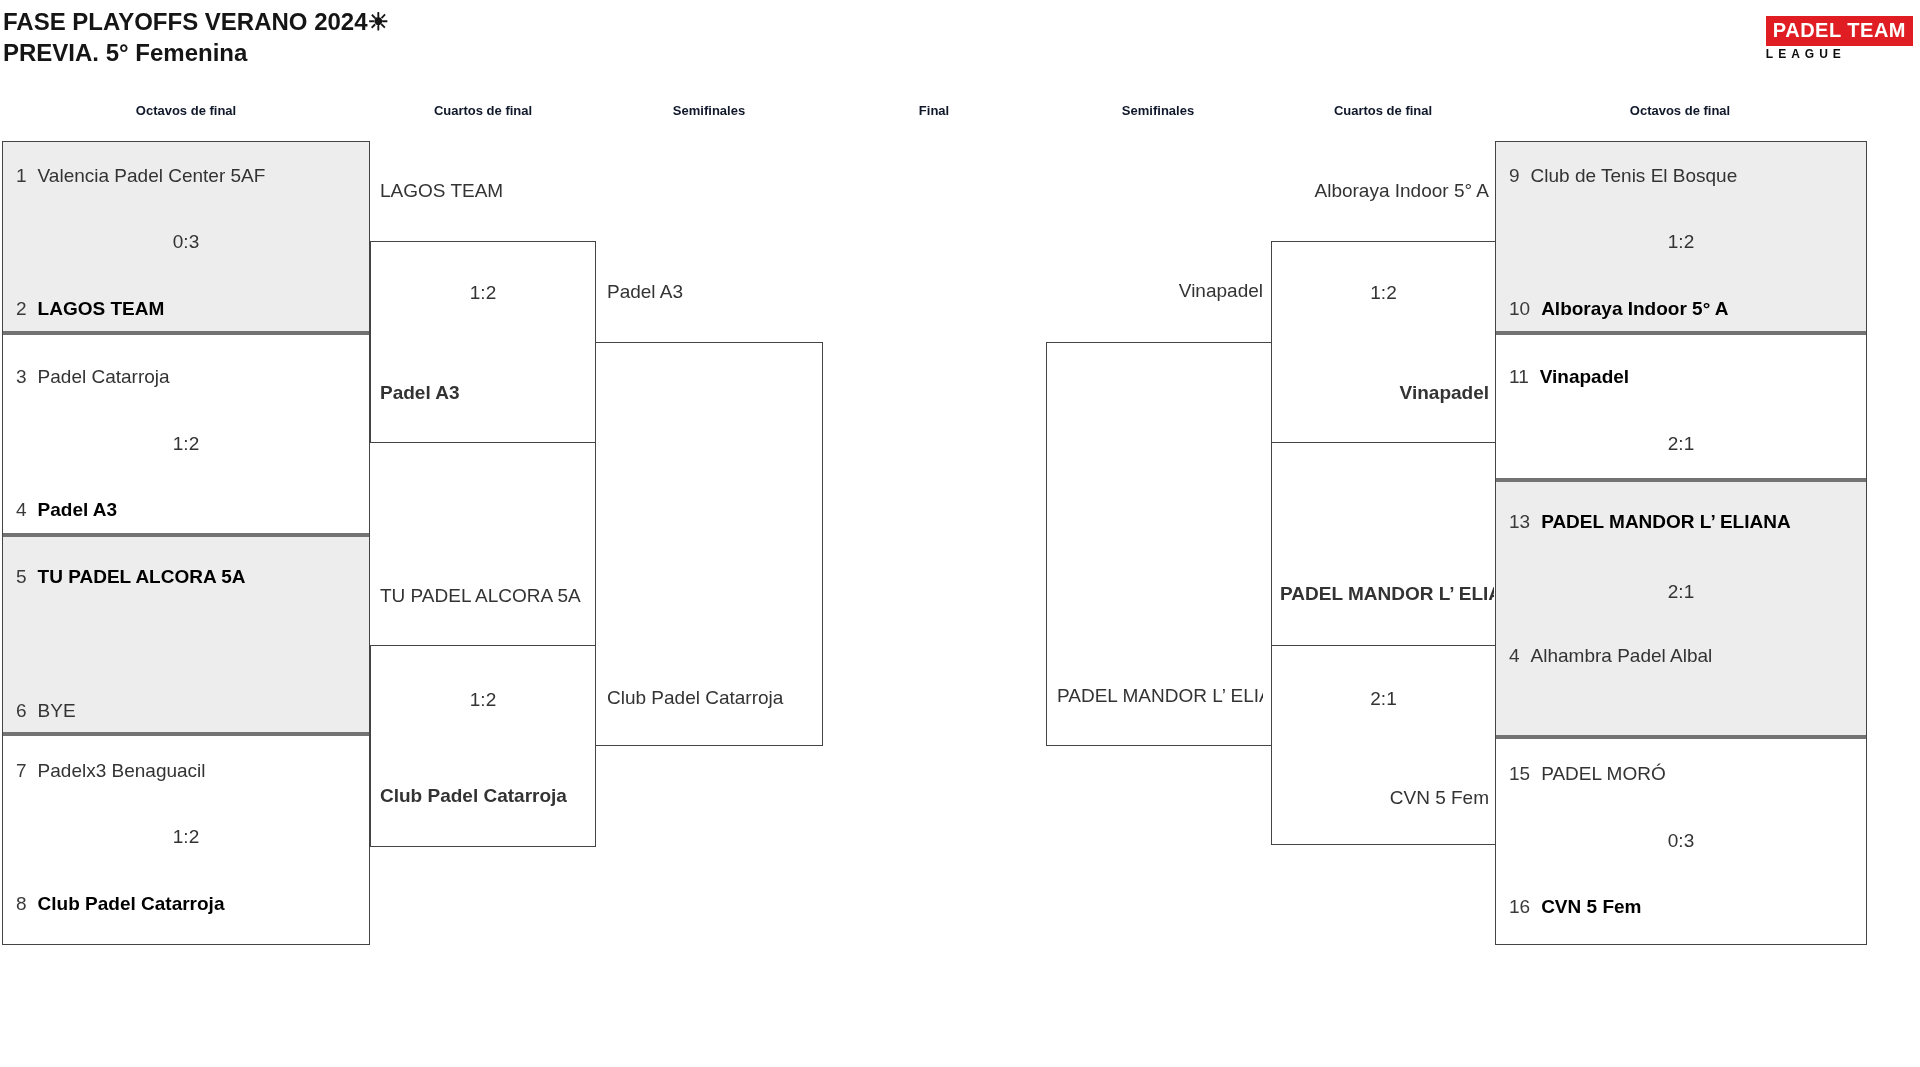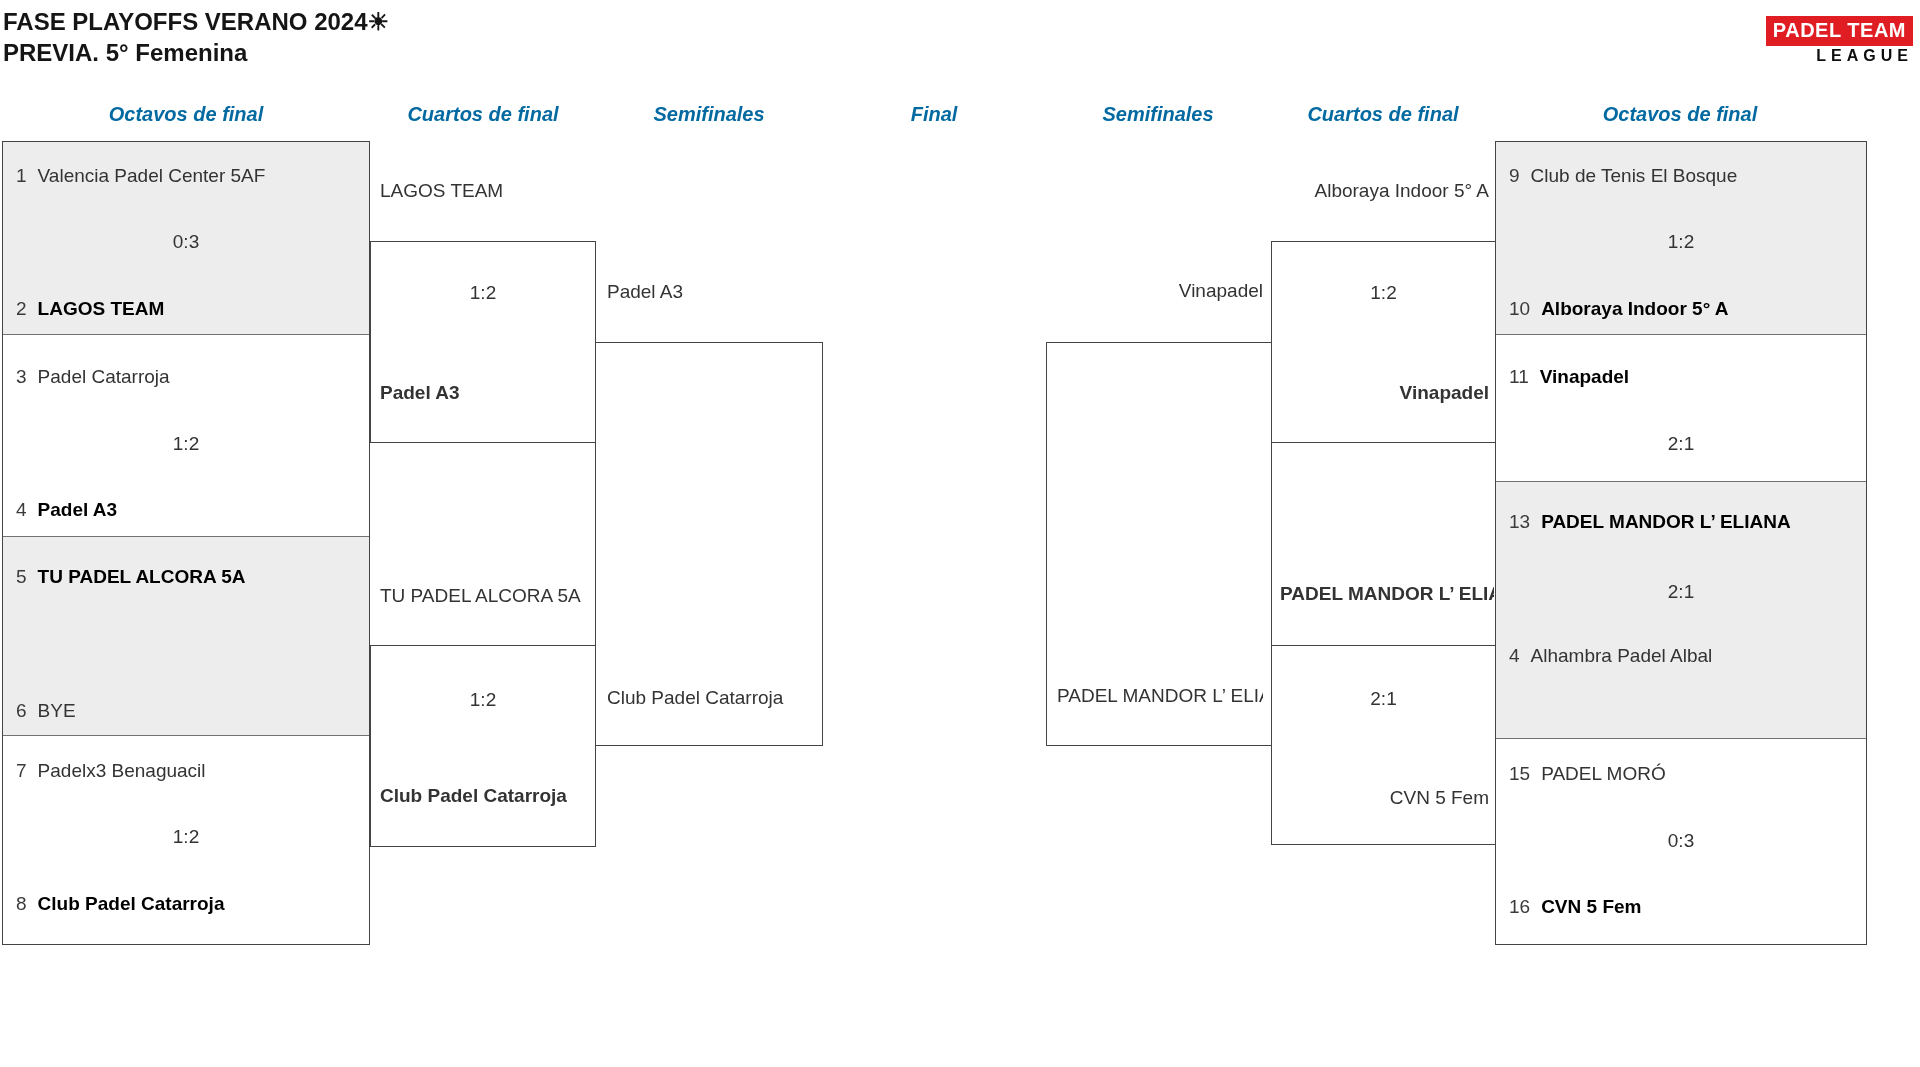--- a/index.html
+++ b/index.html
@@ -1,28 +1,28 @@
 <!DOCTYPE html>
 <html><head>
 <meta charset="utf-8">
 <style>
   html,body{margin:0;padding:0;background:#fff;}
   .stage{position:relative;width:1920px;height:1067px;background:#ffffff;
          font-family:"Liberation Sans",sans-serif;overflow:hidden;color:#333;}
   .title{position:absolute;left:3px;top:6px;font-size:24px;font-weight:bold;
          color:#151515;line-height:31px;white-space:nowrap;}
-  .logo{position:absolute;right:7px;top:16px;text-align:right;}
+  .logo{position:absolute;right:7px;top:16px;text-align:left;}
   .logo-top{background:#e01d23;color:#fff;font-weight:bold;font-size:20px;
             padding:3px 7px 4px 7px;letter-spacing:.5px;white-space:nowrap;}
-  .logo-bottom{color:#0d0d0d;font-weight:bold;font-size:16px;letter-spacing:5px;
+  .logo-bottom{color:#0d0d0d;font-weight:bold;font-size:12px;letter-spacing:5px;
                margin-top:1px;white-space:nowrap;}
-  .hdr{position:absolute;top:103px;font-weight:bold;font-size:20px;color:#0369a1;
-       transform:translateX(-50%);white-space:nowrap;font-style:italic;}
+  .hdr{position:absolute;top:103px;font-weight:bold;font-size:13px;color:#0f172a;
+       transform:translateX(-50%);white-space:nowrap;}
   .ocol{position:absolute;border:1px solid #444;box-sizing:border-box;background:#fff;}
-  .oband{position:relative;box-sizing:border-box;border-bottom:1px solid #737373;}
+  .oband{position:relative;box-sizing:border-box;border-bottom:4px solid #737373;}
   .oband:last-child{border-bottom:none;}
   .gray{background:#ededed;}
   .white{background:#ffffff;}
   .orow{position:absolute;left:13px;right:6px;height:25px;line-height:25px;
         font-size:19px;white-space:nowrap;overflow:hidden;color:#333;}
   .seed{margin-right:11px;color:#3a3a3a;}
   .b{font-weight:bold;color:#000;}
   .oscore{position:absolute;left:0;width:100%;height:25px;line-height:25px;
           text-align:center;font-size:19px;color:#333;}
   .rect{position:absolute;border:1px solid #444;box-sizing:border-box;background:transparent;}

